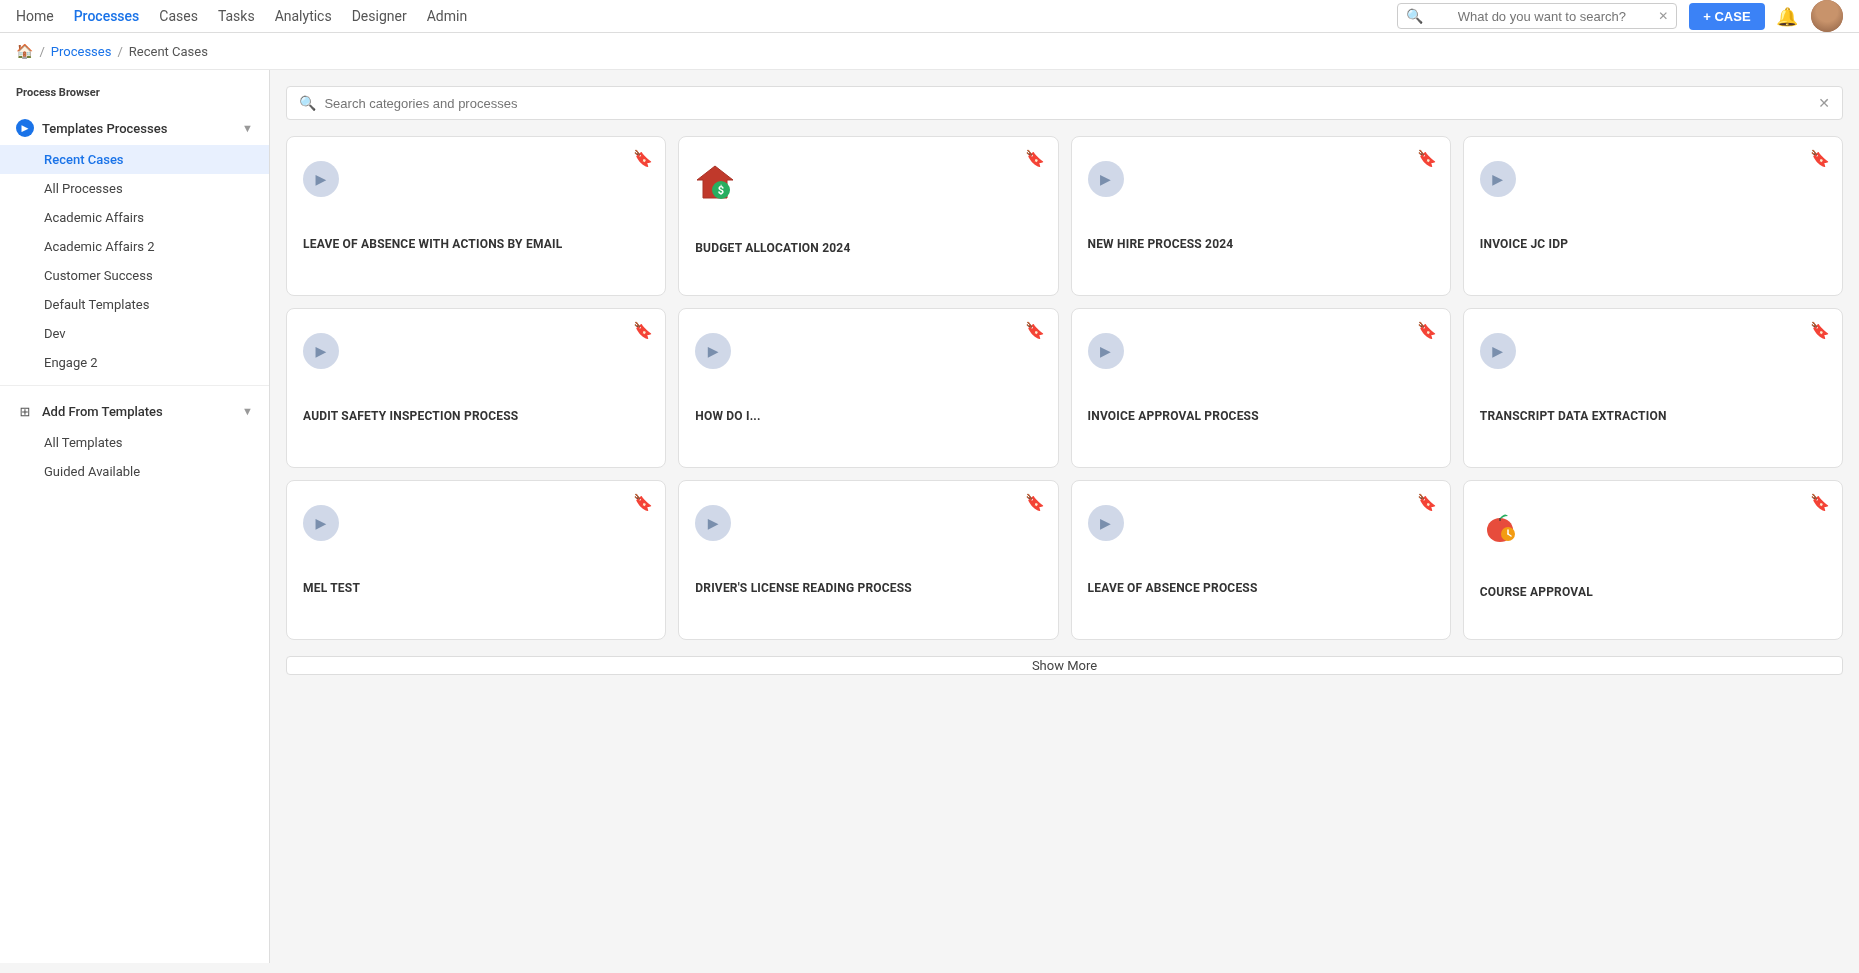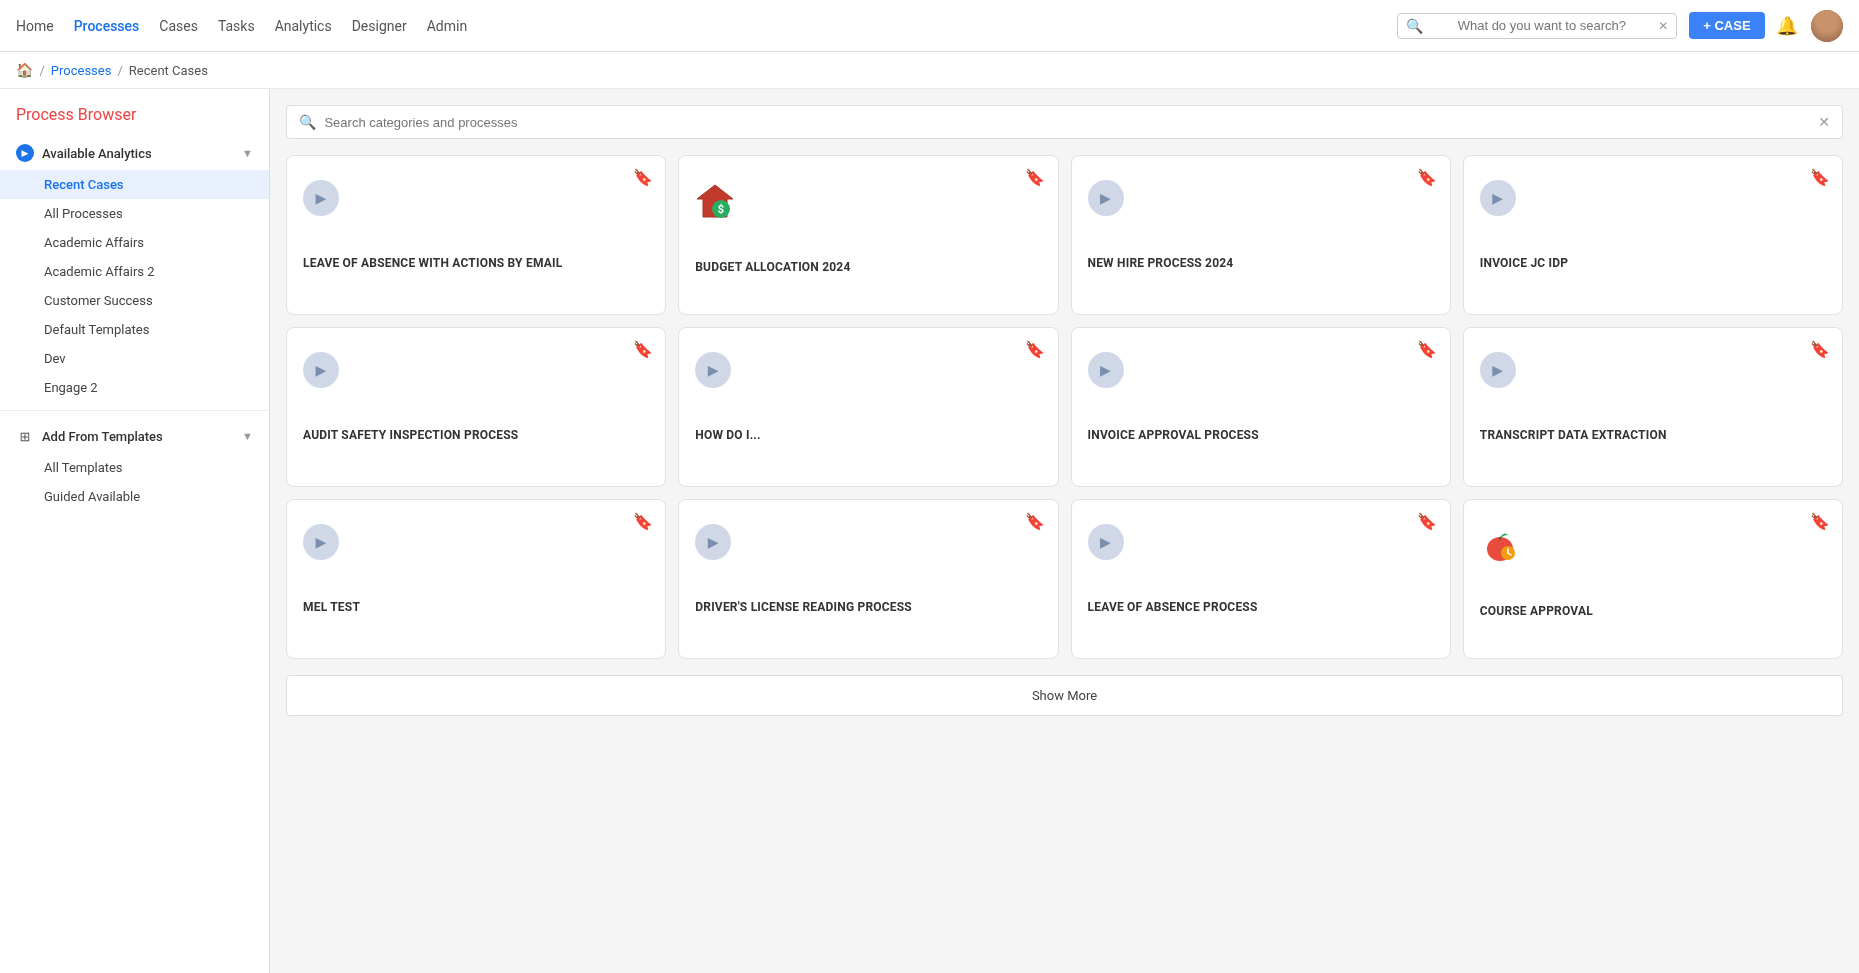--- a/index.html
+++ b/index.html
@@ -1,21 +1,21 @@
 <!DOCTYPE html>
 <html><head>
   <meta charset="utf-8">
   <style>
     * { box-sizing: border-box; margin: 0; padding: 0; }
     body { font-family: -apple-system, BlinkMacSystemFont, 'Segoe UI', Roboto, sans-serif; background: #f5f5f5; color: #333; font-size: 14px; }
 
     
     .top-nav {
       display: flex; align-items: center; background: #fff;
-      border-bottom: 1px solid #ddd; padding: 0 16px; height: 52px;
+      border-bottom: 1px solid #ddd; padding: 0 16px; height: 33px;
       position: sticky; top: 0; z-index: 100;
     }
     .nav-links { display: flex; gap: 20px; align-items: center; flex: 1; }
     .nav-link { color: #555; text-decoration: none; font-size: 14px; cursor: pointer; }
     .nav-link.active { color: #1a73e8; font-weight: 500; }
     .nav-right { display: flex; align-items: center; gap: 12px; }
     .search-bar-top {
       display: flex; align-items: center; border: 1px solid #ccc;
       border-radius: 4px; padding: 4px 8px; width: 280px; background: #fff;
     }
@@ -48,21 +48,21 @@
     .home-icon { font-size: 14px; }
 
     
     .main-layout { display: flex; height: calc(100vh - 80px); }
 
     
     .sidebar {
       width: 270px; background: #fff; border-right: 1px solid #ddd;
       overflow-y: auto; flex-shrink: 0; padding: 16px 0;
     }
-    .sidebar-title { font-size: 16px; font-weight: 400; padding: 0 16px 12px; color: #ef4444; }
+    .sidebar-title { font-size: 11px; font-weight: 700; padding: 0 16px 12px; color: #404040; }
     .sidebar-section { margin-bottom: 8px; }
     .sidebar-section-header {
       display: flex; align-items: center; gap: 8px;
       padding: 8px 16px; cursor: pointer; font-size: 13px; color: #333;
     }
     .sidebar-section-header .play-icon {
       width: 18px; height: 18px; border-radius: 50%; background: #1a73e8;
       display: flex; align-items: center; justify-content: center; color: #fff; font-size: 9px;
     }
     .sidebar-section-header .chevron { margin-left: auto; color: #999; font-size: 11px; }
@@ -122,21 +122,21 @@
       width: 40px; height: 40px; display: flex; align-items: center; justify-content: center;
     }
     .card-title {
       font-size: 12px; font-weight: 700; color: #333; line-height: 1.4;
       text-transform: uppercase; letter-spacing: 0.2px; margin-top: 39px;
     }
 
     
     .show-more-bar {
       background: #fff; border: 1px solid #ddd; border-radius: 4px;
-      text-align: center; padding: 12px; cursor: pointer;
+      text-align: center; padding: 1px; cursor: pointer;
       color: #444; font-size: 13px; margin-top: 4px;
     }
 
     
     ::-webkit-scrollbar { width: 6px; }
     ::-webkit-scrollbar-track { background: #f0f0f0; }
     ::-webkit-scrollbar-thumb { background: #ccc; border-radius: 3px; }
   </style>
 </head>
 <body>
@@ -176,21 +176,21 @@
 </div>
 
 <div class="main-layout">
 
   <aside class="sidebar">
     <div class="sidebar-title">Process Browser</div>
 
     <div class="sidebar-section">
       <div class="sidebar-section-header">
         <span class="play-icon">▶</span>
-        <span class="sidebar-section-label">Available Analytics</span>
+        <span class="sidebar-section-label">Templates Processes</span>
         <span class="chevron">▼</span>
       </div>
       <div class="sidebar-items">
         <div class="sidebar-item active">Recent Cases</div>
         <div class="sidebar-item">All Processes</div>
         <div class="sidebar-item">Academic Affairs</div>
         <div class="sidebar-item">Academic Affairs 2</div>
         <div class="sidebar-item">Customer Success</div>
         <div class="sidebar-item">Default Templates</div>
         <div class="sidebar-item">Dev</div>

